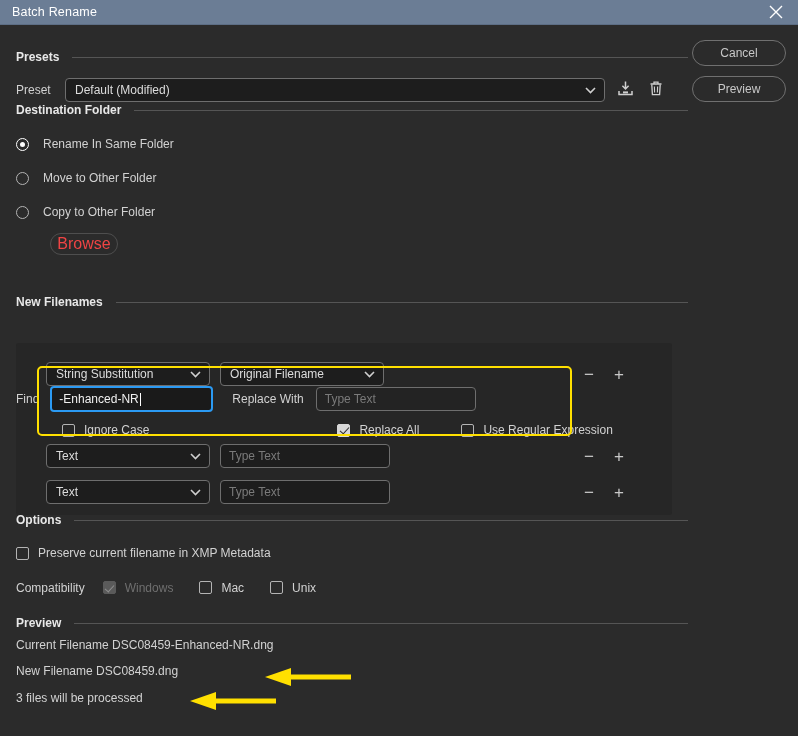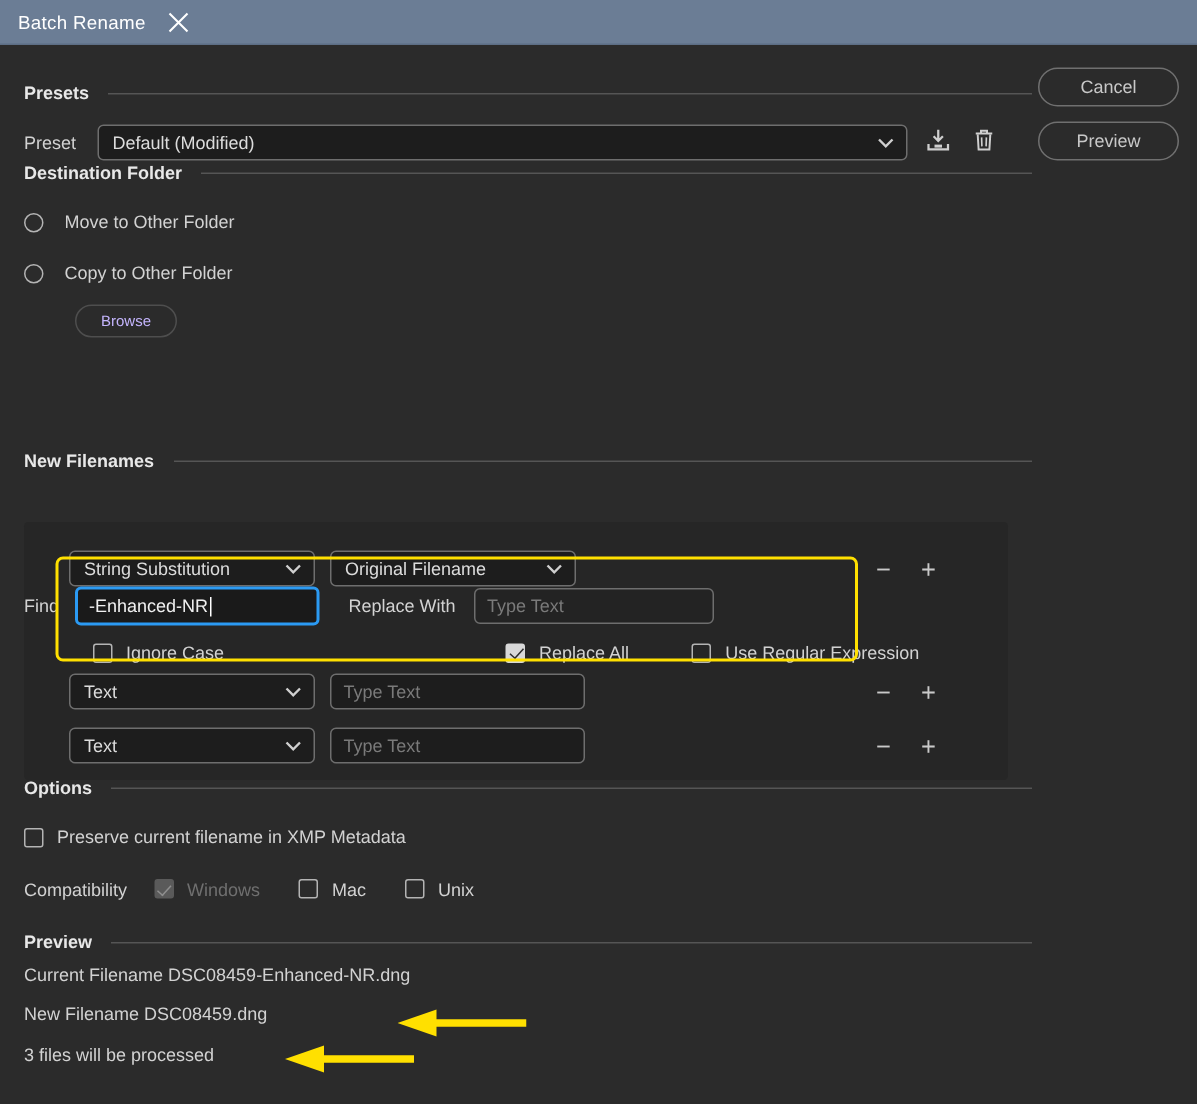--- a/index.html
+++ b/index.html
@@ -11,24 +11,25 @@
     width: 798px; height: 736px;
     font-family: "Liberation Sans", sans-serif;
     color: #d6d6d6;
     font-size: 12px;
     overflow: hidden;
     position: relative;
   }
 
   
   .titlebar {
-    height: 30px;
+    height: 25px;
     background: #6b7d95;
     display: flex;
     align-items: center;
+    justify-content: space-between;
     padding: 0 0 0 12px;
     border-bottom: 1px solid #5d6e85;
   }
   .titlebar-text {
     color: #ffffff;
     font-size: 12.5px;
     letter-spacing: .2px;
   }
   .close-btn {
     width: 44px; height: 31px;
@@ -156,22 +157,22 @@
     border-radius: 50%;
     background: #ffffff;
   }
   .radio.checked { border-color: #ffffff; }
   .radio-label { font-size: 12px; color: #d2d2d2; }
 
   .browse-btn {
     width: 68px; height: 22px;
     border: 1px solid #4e4e4e;
     border-radius: 11px;
-    color: #c4b5fd;
-    font-size: 10px;
+    color: #ef4444;
+    font-size: 16px;
     display: flex; align-items: center; justify-content: center;
     cursor: default;
   }
 
   
   .rows-panel {
     position: absolute;
     left: 16px; top: 318px;
     width: 656px;
     height: 172px;
@@ -361,20 +362,24 @@
       </div>
     </div>
   </div>
 
   <div class="section" style="top:77px;">
     <div class="section-head">
       <span class="section-title">Destination Folder</span>
       <span class="section-rule"></span>
     </div>
 
+    <div class="radio-row" style="margin-top:17px;">
+      <span class="radio checked"></span>
+      <span class="radio-label">Rename In Same Folder</span>
+    </div>
     <div class="radio-row" style="margin-top:16px;">
       <span class="radio"></span>
       <span class="radio-label">Move to Other Folder</span>
     </div>
     <div class="radio-row" style="margin-top:16px;">
       <span class="radio"></span>
       <span class="radio-label">Copy to Other Folder</span>
     </div>
     <div style="margin-top:12px; margin-left:34px;">
       <div class="browse-btn">Browse</div>

